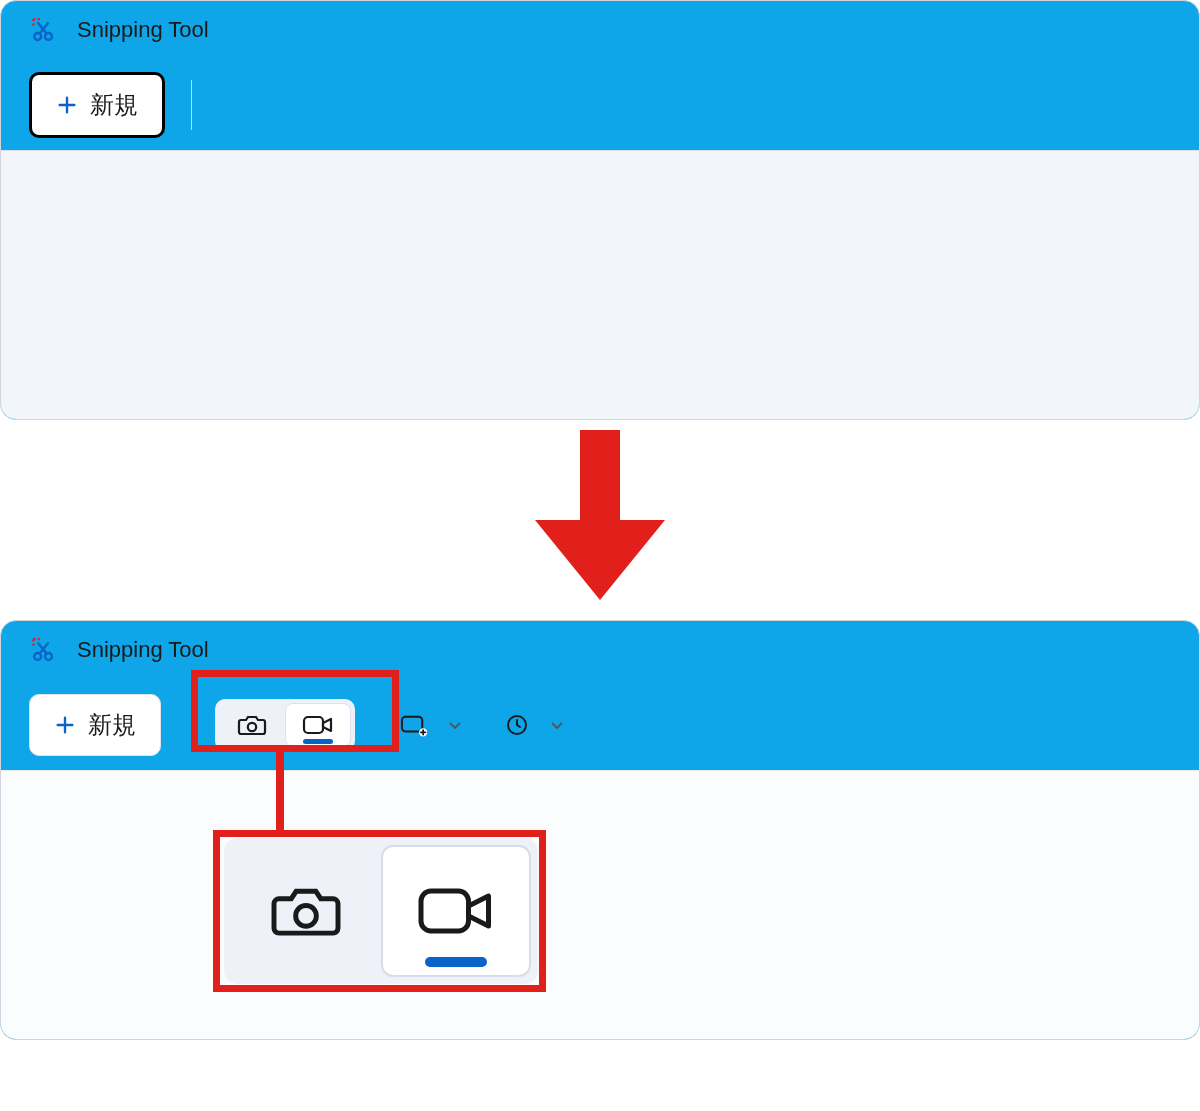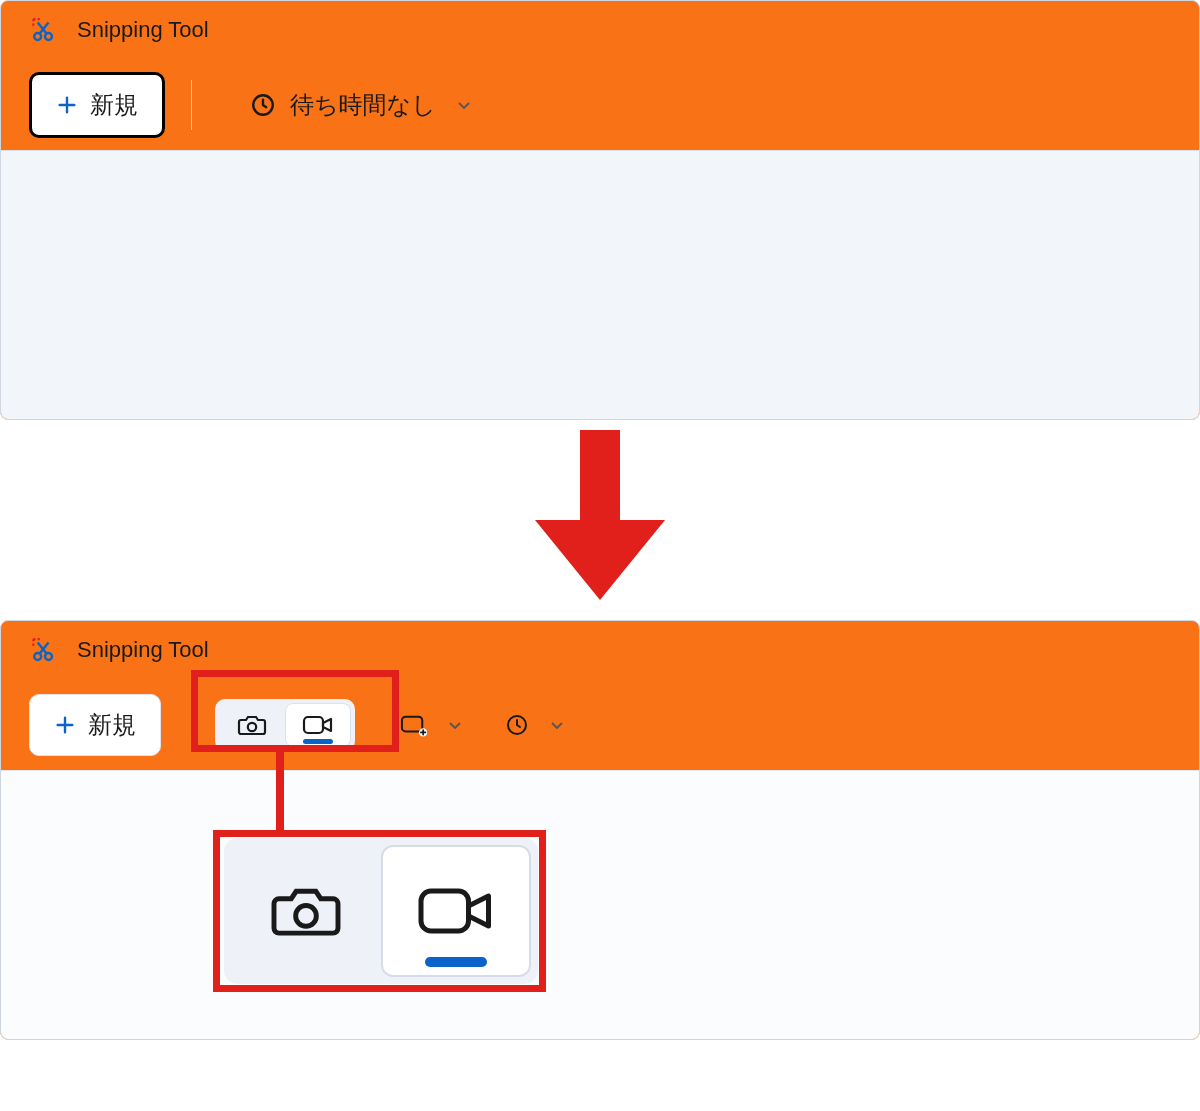--- a/index.html
+++ b/index.html
@@ -7,23 +7,23 @@
     font-family: "Segoe UI", "Meiryo", sans-serif;
     background: #ffffff;
     width: 1200px;
     height: 1111px;
     position: relative;
   }
   .window {
     position: absolute;
     left: 0;
     right: 0;
-    background: #f97316;
+    background: #0ea5e9;
     border: 1px solid #cfd6e0;
-    border-radius: 8px;
+    border-radius: 16px;
     overflow: hidden;
   }
   .window-top { top: 0; height: 420px; }
   .window-bottom { top: 620px; height: 420px; }
 
   .titlebar {
     height: 58px;
     display: flex;
     align-items: center;
     padding-left: 28px;
@@ -218,34 +218,20 @@
           </svg>
       </span>
       <span>新規</span>
     </div>
 
     <div class="divider"></div>
 
 
     <div style="width:18px"></div>
 
-    <div class="tb-item">
-      <span class="tb-icon">
-        <svg width="26" height="26" viewBox="0 0 24 24">
-          <circle cx="12" cy="12" r="9" fill="none" stroke="#1a1a1a" stroke-width="2.2"></circle>
-          <path d="M12 7 V12 L15 14" fill="none" stroke="#1a1a1a" stroke-width="2.2" stroke-linecap="round"></path>
-        </svg>
-      </span>
-      <span>待ち時間なし</span>
-      <span class="tb-icon chev">
-        <svg width="16" height="16" viewBox="0 0 16 16">
-            <path d="M3 6 L8 11 L13 6" fill="none" stroke="#555" stroke-width="1.8"></path>
-          </svg>
-      </span>
-    </div>
   </div>
 
   <div class="content"></div>
 </div>
 
 <div class="big-arrow">
   <svg width="130" height="170" viewBox="0 0 130 170">
     <path d="M45 0 H85 V90 H130 L65 170 L0 90 H45 Z" fill="#e1201c"></path>
   </svg>
 </div>

